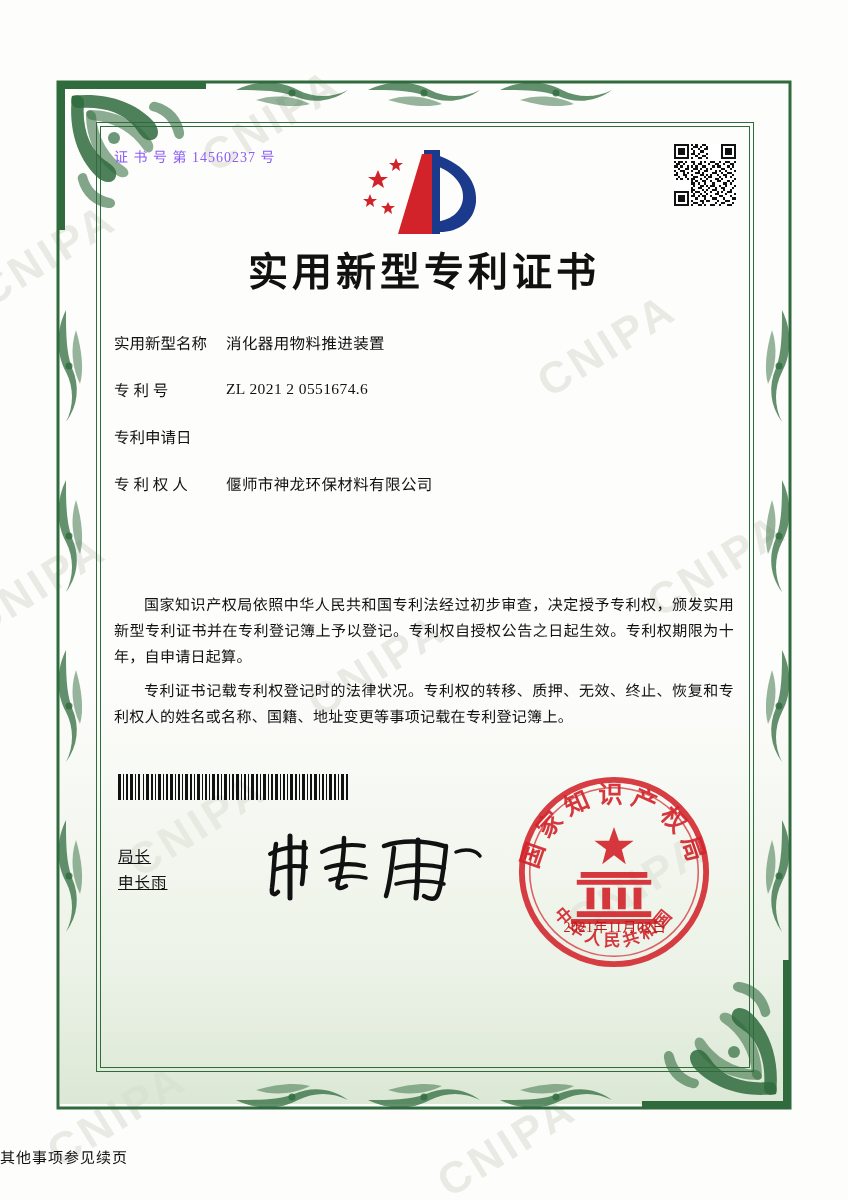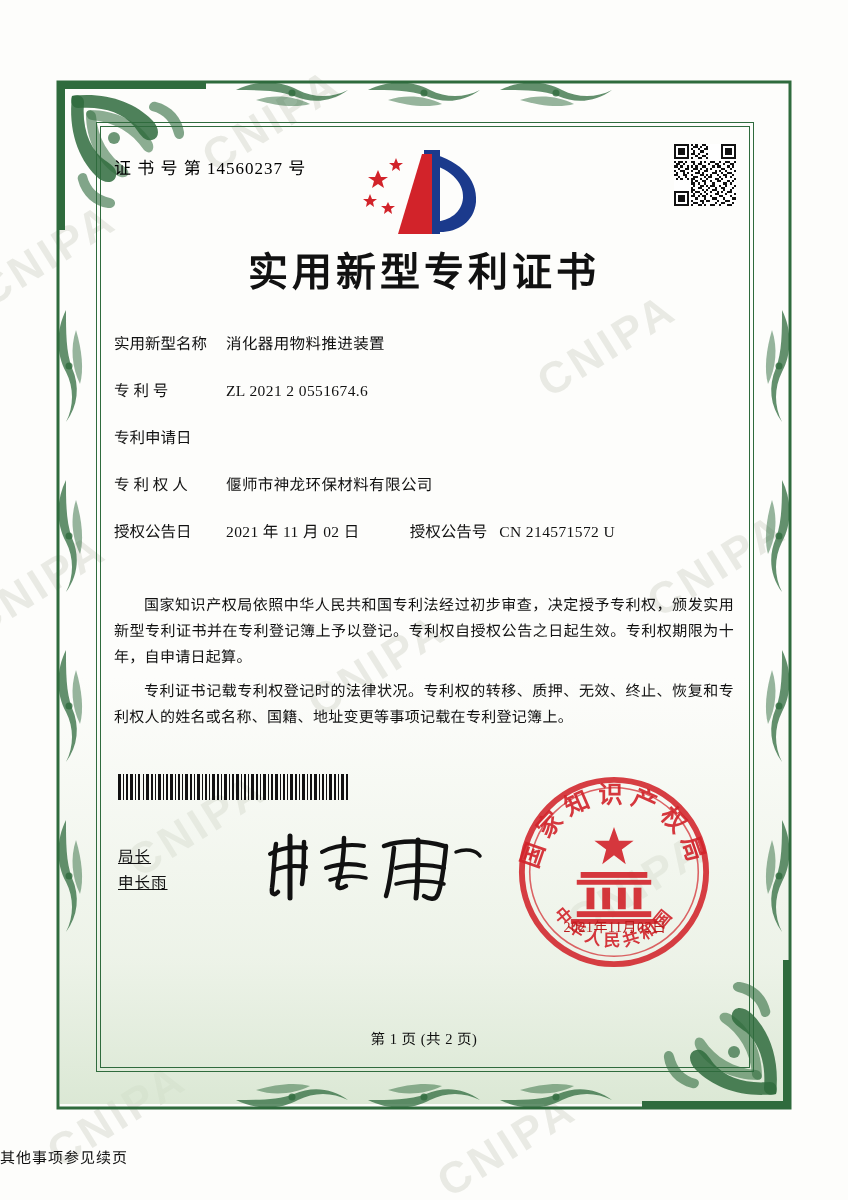--- a/index.html
+++ b/index.html
@@ -78,25 +78,24 @@
   
   #content {
     position: absolute;
     left: 100px; top: 126px;
     width: 648px; height: 940px;
   }
 
   .cert-no {
     position: absolute;
     left: 14px; top: 20px;
-    font-size: 17px;
-    color: #000000;
+    font-size: 14px;
+    color: #8b5cf6;
     letter-spacing: 1px;
     font-family: "Liberation Serif", serif;
-    margin-top: 8px;
   }
 
   #qr {
     position: absolute;
     right: 12px; top: 18px;
     width: 62px; height: 62px;
   }
 
   #logo {
     position: absolute;
@@ -119,21 +118,21 @@
   }
 
   .fields {
     position: absolute;
     left: 14px;
     top: 205px;
     width: 620px;
   }
   .frow {
     display: flex;
-    align-items: flex-end;
+    align-items: center;
     margin-bottom: 25px;
     font-size: 15.5px;
     color: #111;
   }
   .flabel {
     width: 112px;
     flex: 0 0 112px;
     letter-spacing: 0px;
     white-space: nowrap;
   }
@@ -511,26 +510,20 @@
         <div class="flabel">专    利    号</div>
         <div class="fvalue">ZL 2021 2 0551674.6</div>
       </div>
       <div class="frow">
         <div class="flabel">专利申请日</div>
       </div>
       <div class="frow">
         <div class="flabel">专 利 权 人</div>
         <div class="fvalue">偃师市神龙环保材料有限公司</div>
       </div>
-      <div class="frow dual">
-        <div class="flabel">授权公告日</div>
-        <div class="fvalue">2021 年 11 月 02 日</div>
-        <div class="flabel2">授权公告号</div>
-        <div class="fvalue" style="margin-left:12px">CN 214571572 U</div>
-      </div>
     </div>
 
     <div class="para para-1">国家知识产权局依照中华人民共和国专利法经过初步审查，决定授予专利权，颁发实用新型专利证书并在专利登记簿上予以登记。专利权自授权公告之日起生效。专利权期限为十年，自申请日起算。</div>
     <div class="para para-2">专利证书记载专利权登记时的法律状况。专利权的转移、质押、无效、终止、恢复和专利权人的姓名或名称、国籍、地址变更等事项记载在专利登记簿上。</div>
 
     <svg id="barcode" viewBox="0 0 232 26" shape-rendering="crispEdges">
       <g fill="#111111">
         <rect x="0" y="0" width="3" height="26"></rect>
           <rect x="5" y="0" width="1" height="26"></rect>
         <rect x="8" y="0" width="2" height="26"></rect>
@@ -640,17 +633,16 @@
         <rect x="88" y="116" width="8" height="22"></rect>
         <rect x="104" y="116" width="8" height="22"></rect>
         <rect x="120" y="116" width="8" height="22"></rect>
         <rect x="62" y="140" width="76" height="6"></rect>
         <rect x="56" y="148" width="88" height="5"></rect>
       </g>
     </svg>
 
     <div class="seal-date">2021年11月02日</div>
 
-    <div class="page-no">第 1 页 (共 2 页)</div>
   </div>
 
   <div class="footer-note">其他事项参见续页</div>
 </div>
 
 </body></html>

